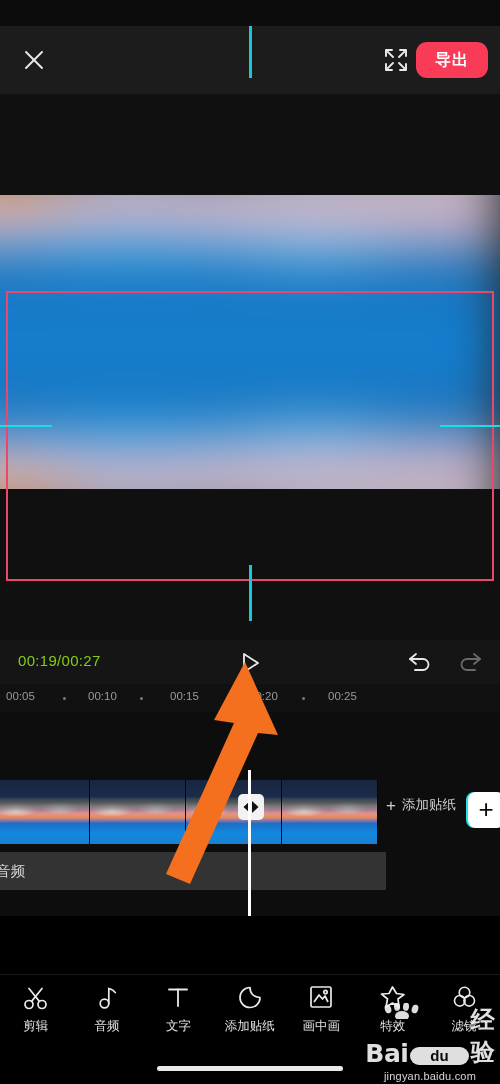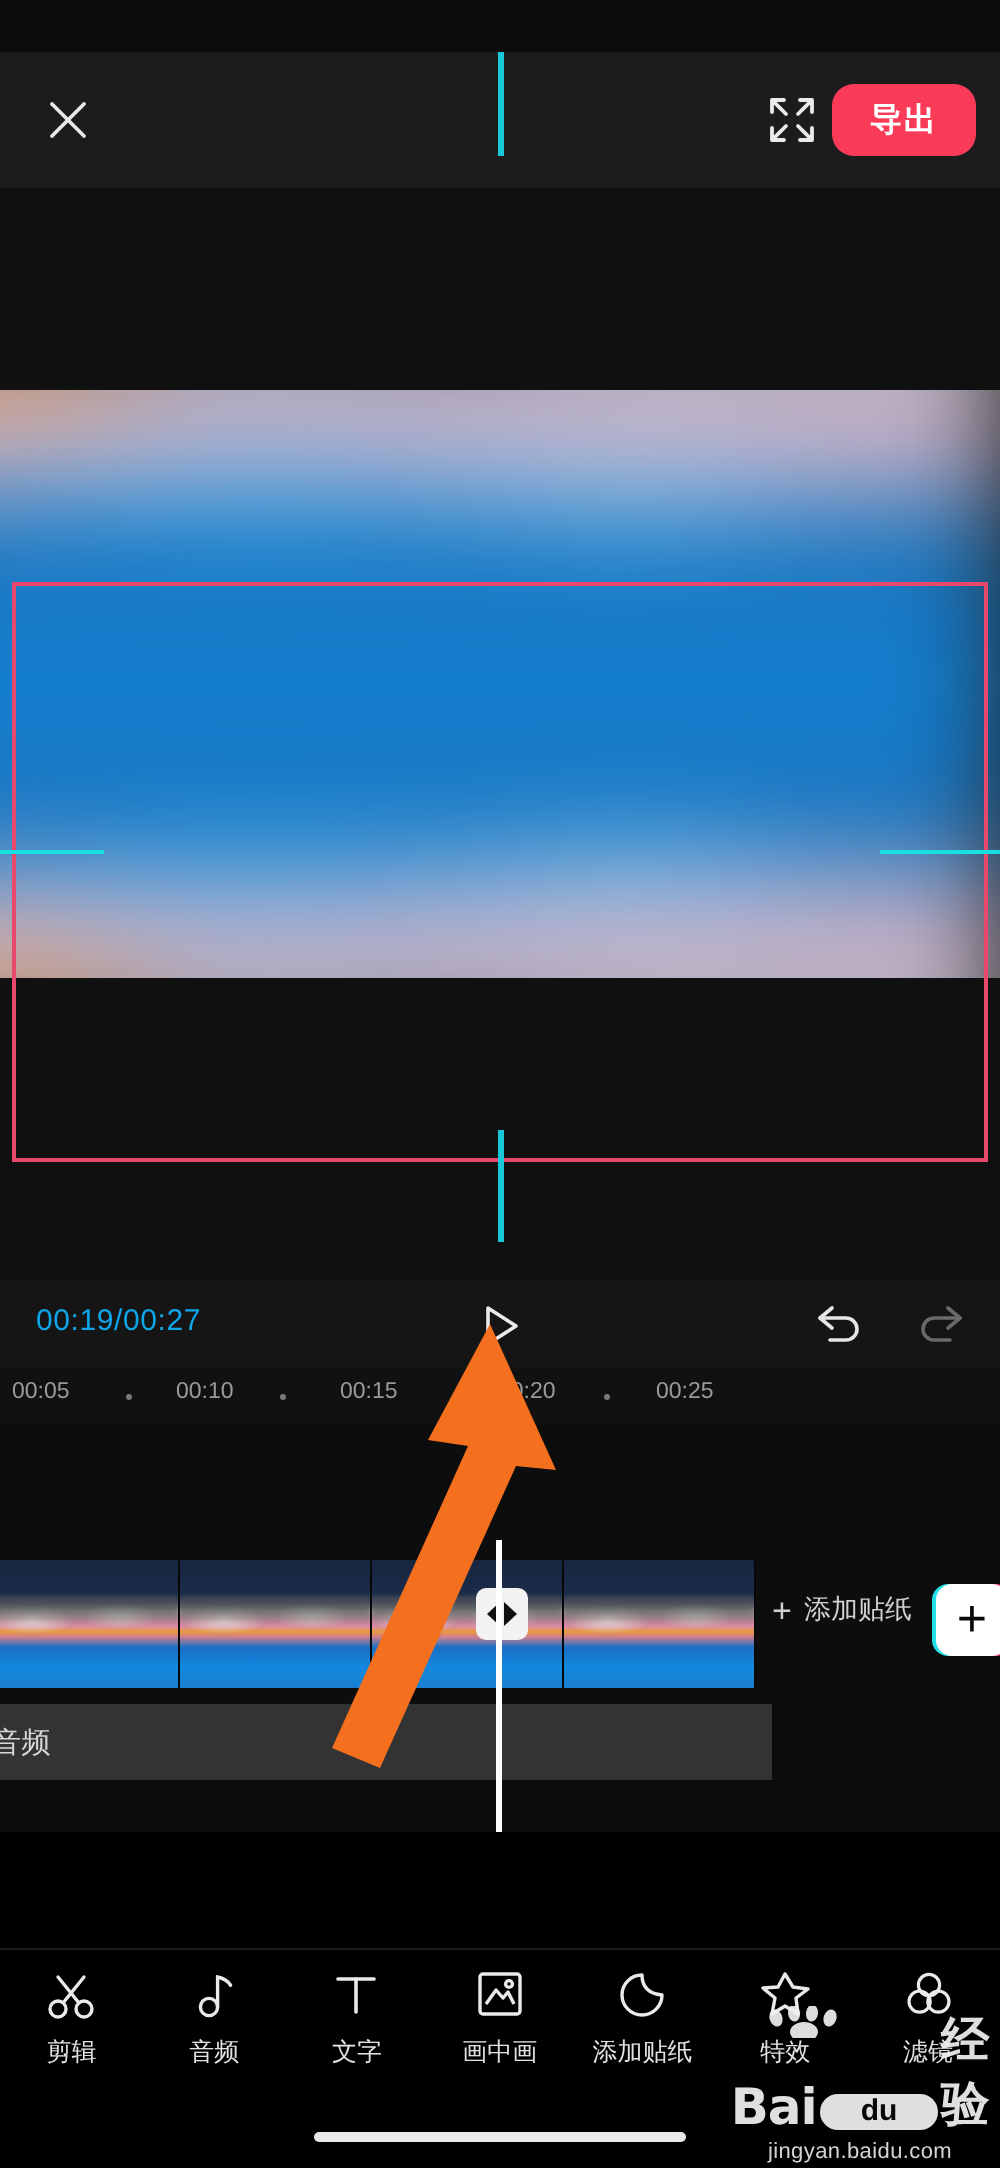--- a/index.html
+++ b/index.html
@@ -82,21 +82,21 @@
   }
   .mid-guide {
     position:absolute; left:249px; top:565px; width:3px; height:56px; background:#18c8d8;
   }
 
   
   .transport {
     position:absolute; left:0; top:640px; width:500px; height:44px; background:#151515;
   }
   .timecode {
-    position:absolute; left:18px; top:12px; font-size:15px; color:#0ea5e9; letter-spacing:.3px;
+    position:absolute; left:18px; top:12px; font-size:15px; color:#84cc16; letter-spacing:.3px;
   }
   .play-btn {
     position:absolute; left:234px; top:8px; width:32px; height:30px;
     display:flex; align-items:center; justify-content:center; cursor:pointer;
   }
   .undo-btn { position:absolute; right:64px; top:9px; width:30px; height:28px; cursor:pointer; }
   .redo-btn { position:absolute; right:14px; top:9px; width:30px; height:28px; cursor:pointer; }
 
   
   .ruler {
@@ -357,36 +357,36 @@
           <svg width="26" height="27" viewBox="0 0 26 27" fill="none" stroke="#eaeaea" stroke-width="1.8" stroke-linecap="round">
             <line x1="4" y1="5.5" x2="22" y2="5.5"></line>
             <line x1="13" y1="5.5" x2="13" y2="22"></line>
           </svg>
         </div>
         <div class="tl">文字</div>
       </div>
 
       <div class="tool">
         <div class="ic">
+          <svg width="26" height="27" viewBox="0 0 26 27" fill="none" stroke="#eaeaea" stroke-width="1.7" stroke-linejoin="round">
+            <path d="M13 3.5 a10 10 0 1 0 10 10 C23 13.5 18 13 15.5 10.5 C13 8 13 4 13 3.5 Z"></path>
+          </svg>
+        </div>
+        <div class="tl">添加贴纸</div>
+      </div>
+
+      <div class="tool">
+        <div class="ic">
           <svg width="26" height="26" viewBox="0 0 26 26" fill="none" stroke="#eaeaea" stroke-width="1.7" stroke-linejoin="round">
             <rect x="3" y="3" width="20" height="20" rx="1.5"></rect>
             <polyline points="6,18 11,11 14.5,15 17,12 20,18"></polyline>
             <circle cx="17.5" cy="8" r="1.7"></circle>
           </svg>
         </div>
         <div class="tl">画中画</div>
-      </div>
-
-      <div class="tool">
-        <div class="ic">
-          <svg width="26" height="27" viewBox="0 0 26 27" fill="none" stroke="#eaeaea" stroke-width="1.7" stroke-linejoin="round">
-            <path d="M13 3.5 a10 10 0 1 0 10 10 C23 13.5 18 13 15.5 10.5 C13 8 13 4 13 3.5 Z"></path>
-          </svg>
-        </div>
-        <div class="tl">添加贴纸</div>
       </div>
 
       <div class="tool">
         <div class="ic">
           <svg width="27" height="27" viewBox="0 0 27 27" fill="none" stroke="#eaeaea" stroke-width="1.7" stroke-linejoin="round">
             <path d="M13.5 3 L17.5 9.5 L25 10.5 L19 15 L20 23 L13.5 19 L7 23 L8.5 15 L2.5 10 L10 9.5 Z"></path>
           </svg>
         </div>
         <div class="tl">特效</div>
       </div>

